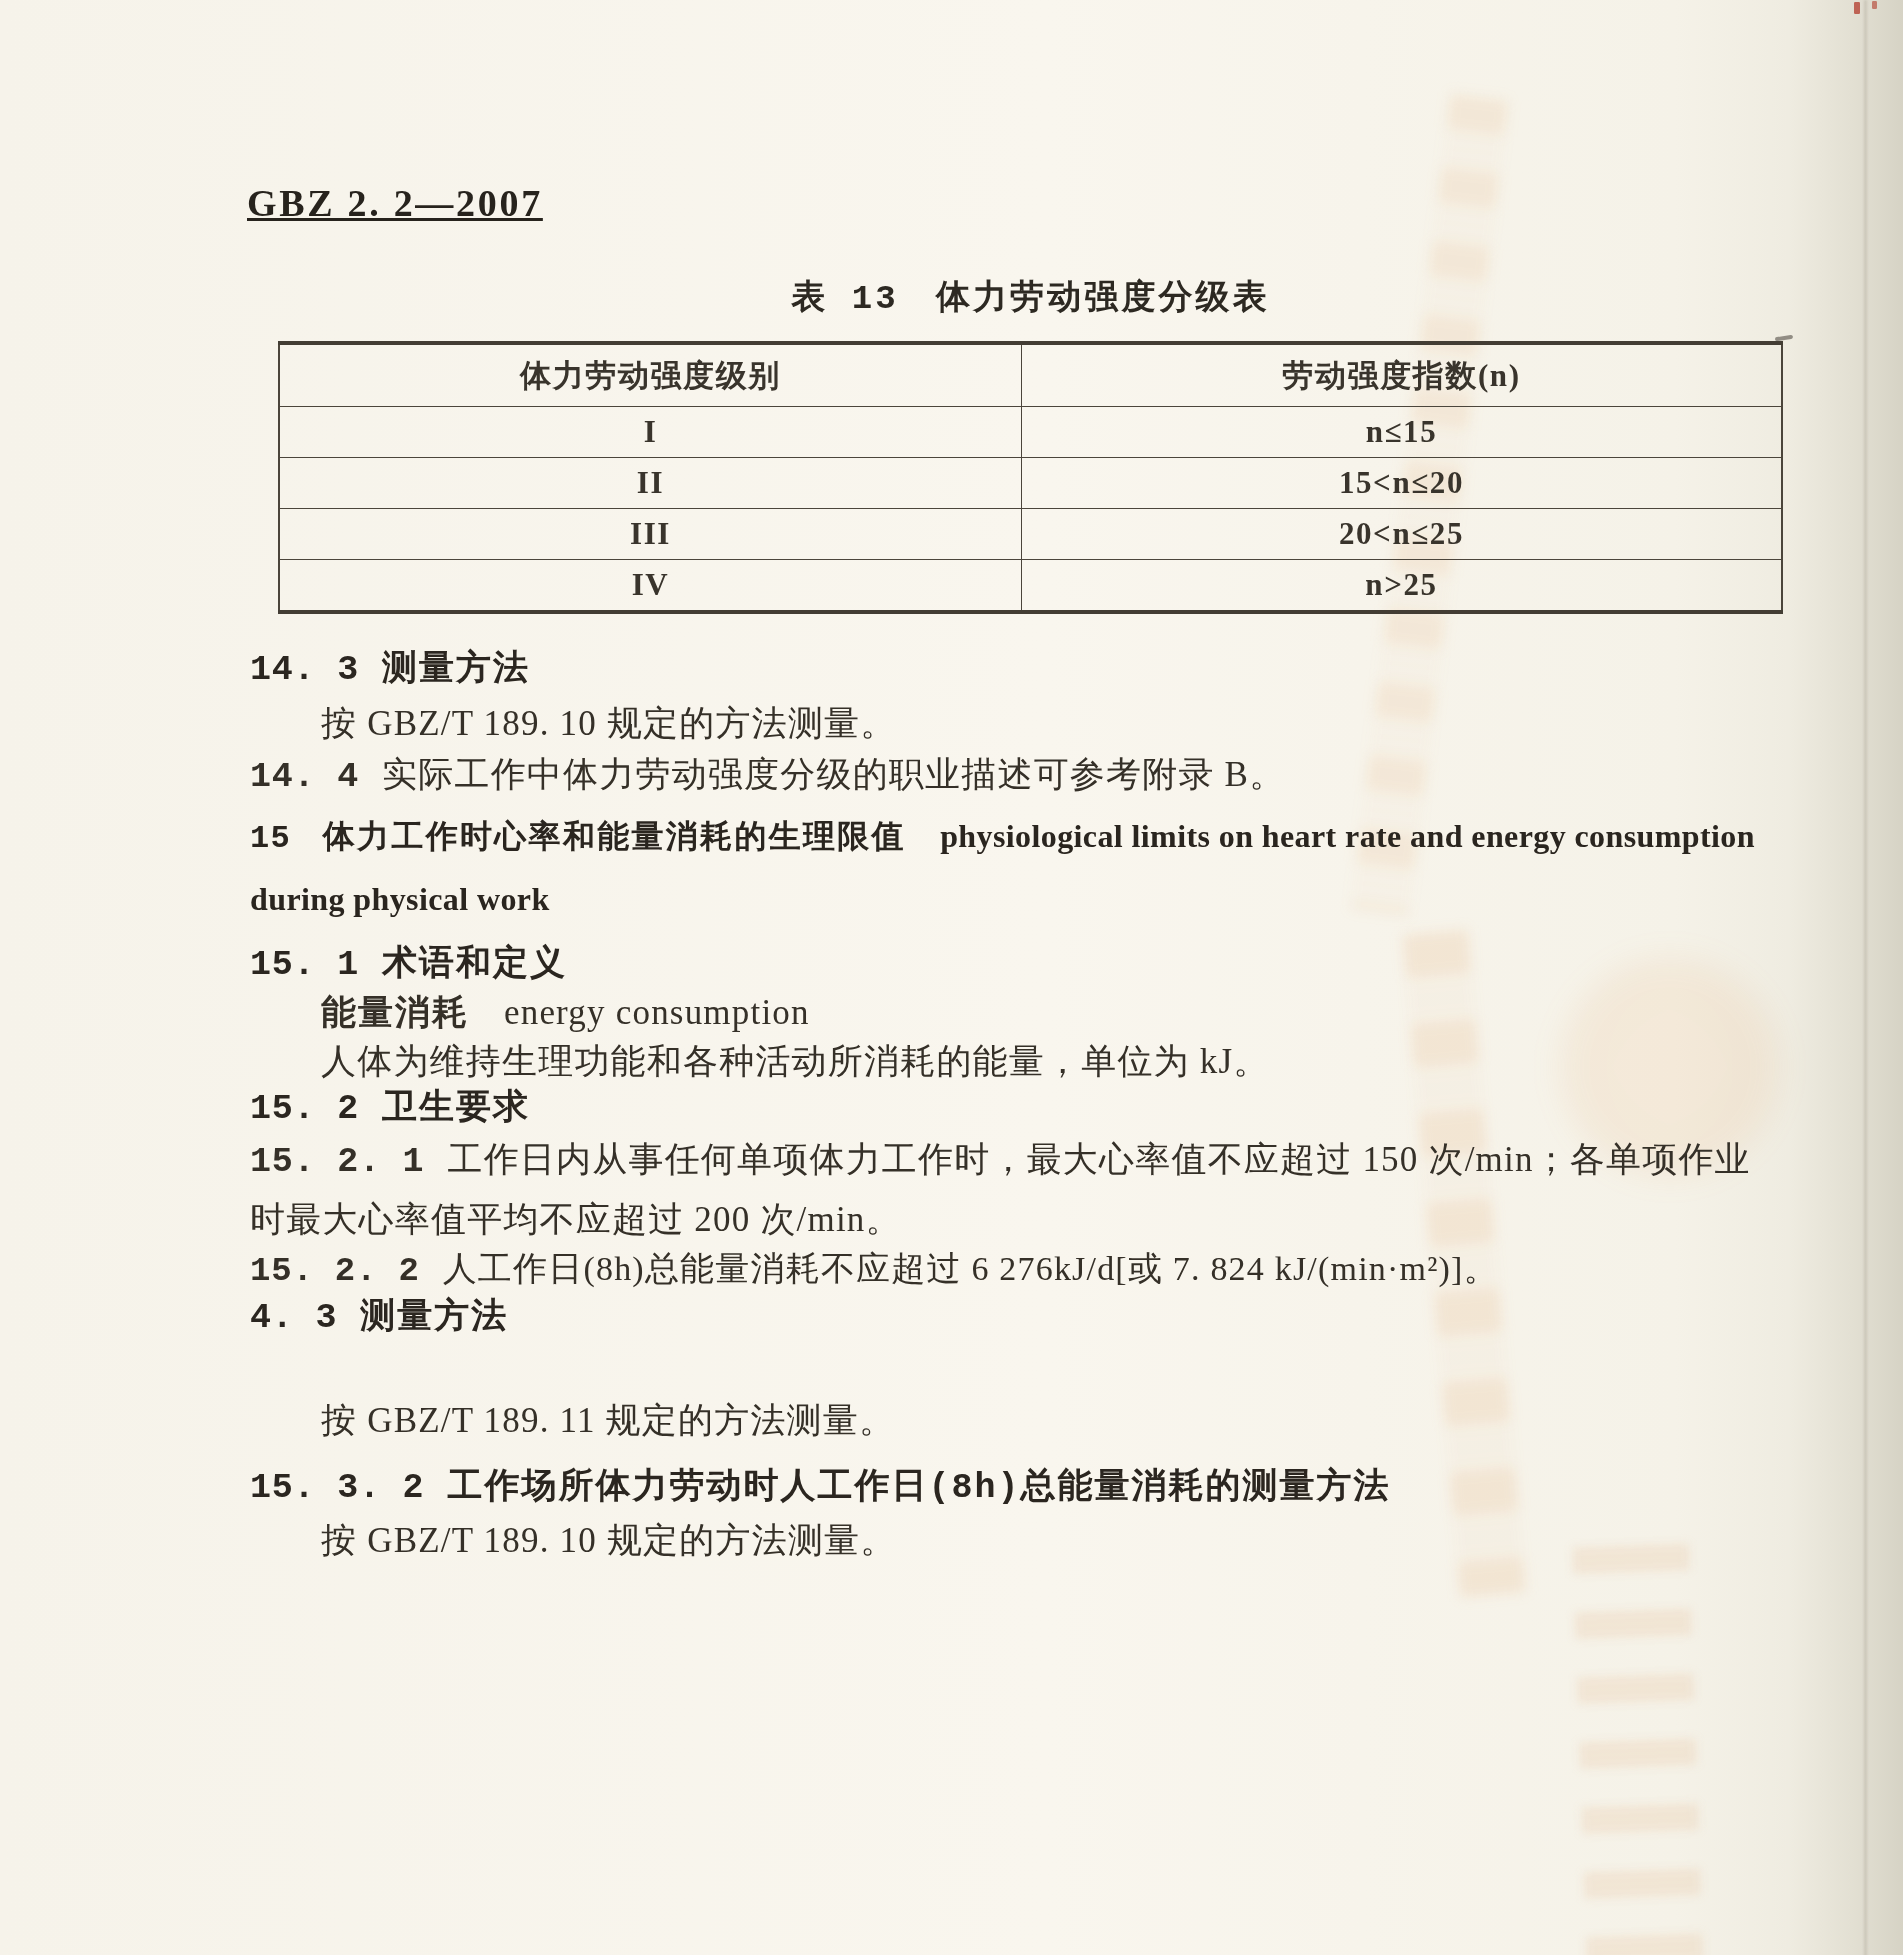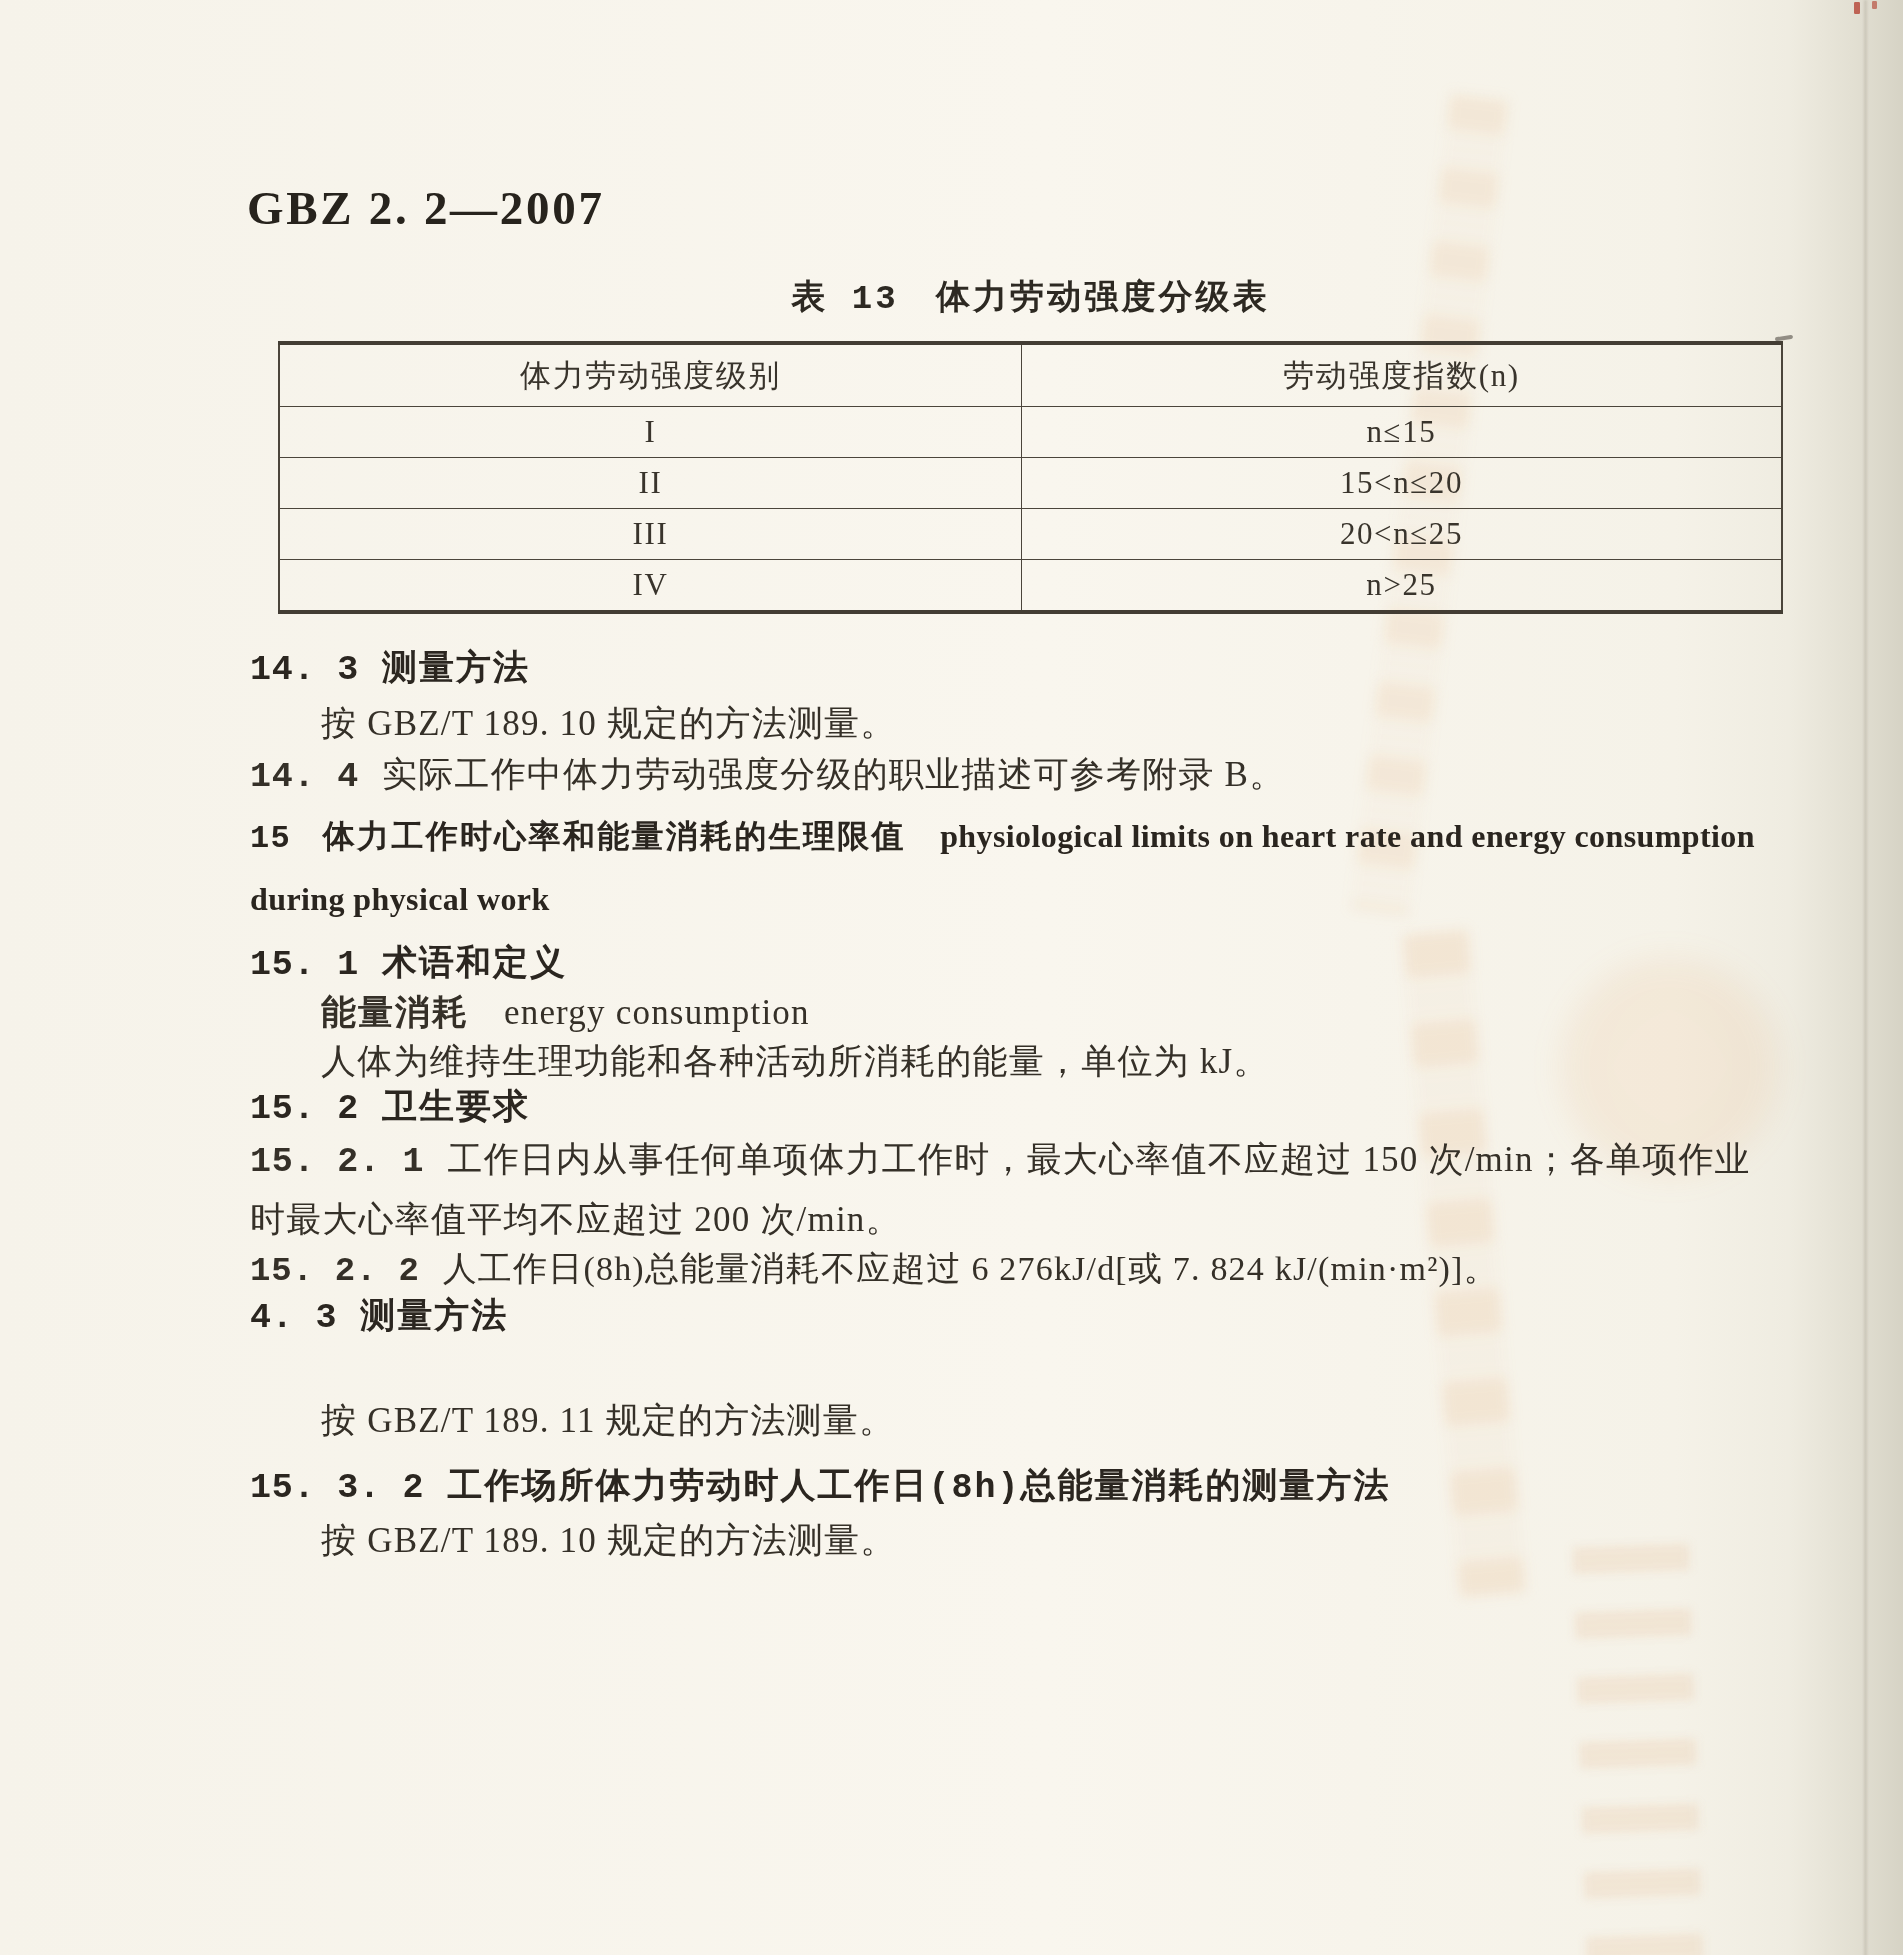--- a/index.html
+++ b/index.html
@@ -7,29 +7,29 @@
     position:relative; width:1903px; height:2718px; overflow:hidden;
     background:linear-gradient(90deg,#f6f3ea 0%,#f9f6ee 55%,#f5f2e8 88%,#efece1 94%,#e2dfd2 97.5%,#d6d3c5 100%);
     color:#2f2a23;
     font-family:"Liberation Serif","DejaVu Serif",serif;
   }
   .edge-line{position:absolute; top:0; right:36px; width:2.7px; height:100%;
     background:rgba(150,144,128,.28); filter:blur(1.2px);}
   .hei{font-family:Liberation Mono, monospace; font-weight:700;}
   .song{font-family:"Liberation Serif","DejaVu Serif",serif;}
   .abs{position:absolute;}
-  .doc-code{top:181px; left:247px; font-size:47px; font-weight:700; letter-spacing:2.7px; color:#27231d;}
+  .doc-code{top:181px; left:247px; font-size:38px; font-weight:700; letter-spacing:2.7px; color:#27231d;text-decoration:underline;}
   .tbl-caption{top:274px; left:278px; width:1505px; text-align:center;
     font-size:34px; letter-spacing:3.1px; color:#2d2922;}
   .tbl-wrap{top:341px; left:278px; width:1505px;}
   table{border-collapse:collapse; width:100%;
     border-top:4.3px solid #433d34; border-bottom:4.3px solid #433d34;
     border-left:2px solid #4b453b; border-right:2px solid #4b453b;}
   th,td{border:1.6px solid #4b453b; text-align:center; vertical-align:middle;
-    font-weight:400; font-size:31px; color:#39342c; letter-spacing:1.6px;
+    font-weight:700; font-size:31px; color:#39342c; letter-spacing:1.6px;
     font-family:"Liberation Serif","DejaVu Serif",serif;}
   th{height:59px;}
   td{height:48px;}
   .para{position:absolute; left:250px; width:1504px; font-size:35px; line-height:57px;
     letter-spacing:1.2px; color:#353028;}
   .head{font-size:35px; letter-spacing:2px; color:#2b2620;}
   .cnum{margin-right:23px; letter-spacing:0.8px;}
   .indent{padding-left:71px;}
   .gap-l{margin-left:25px;}
   .en-bold{font-weight:700; letter-spacing:0.4px;}

